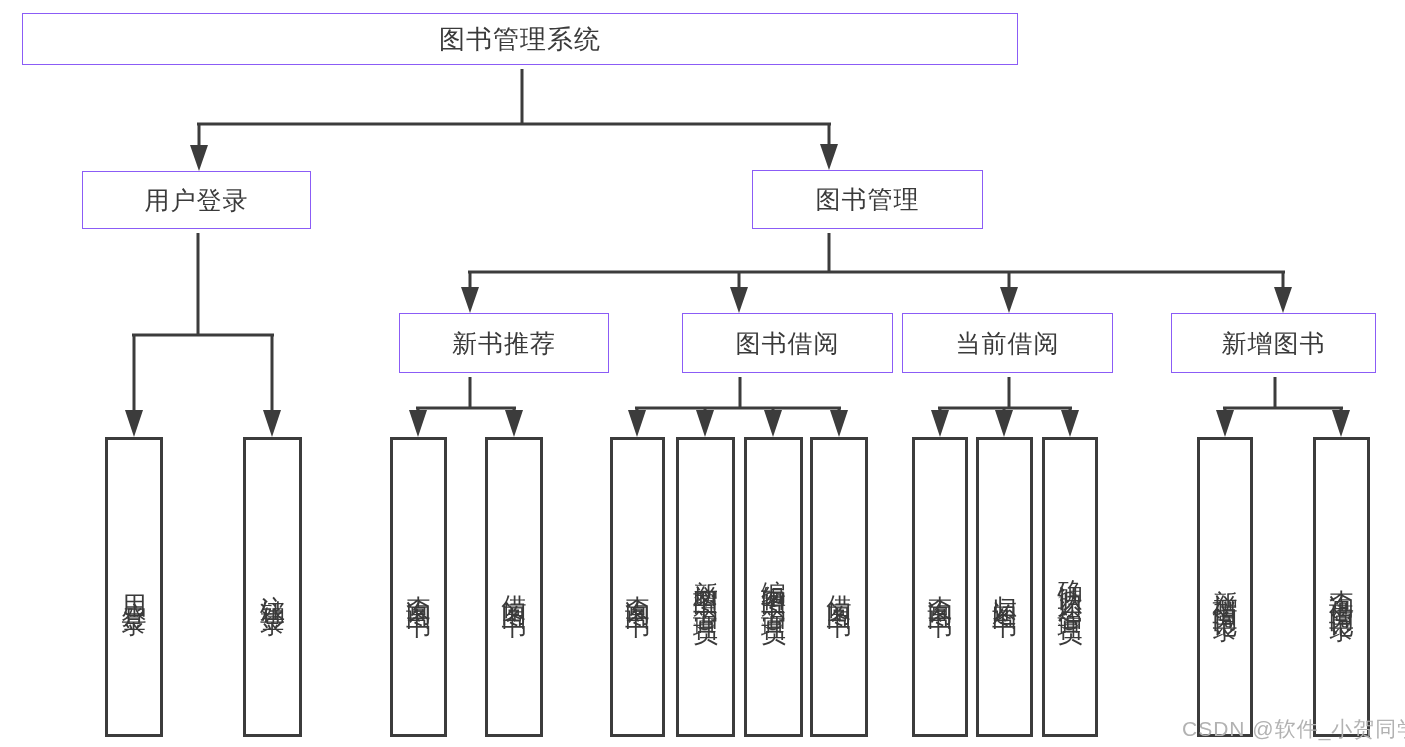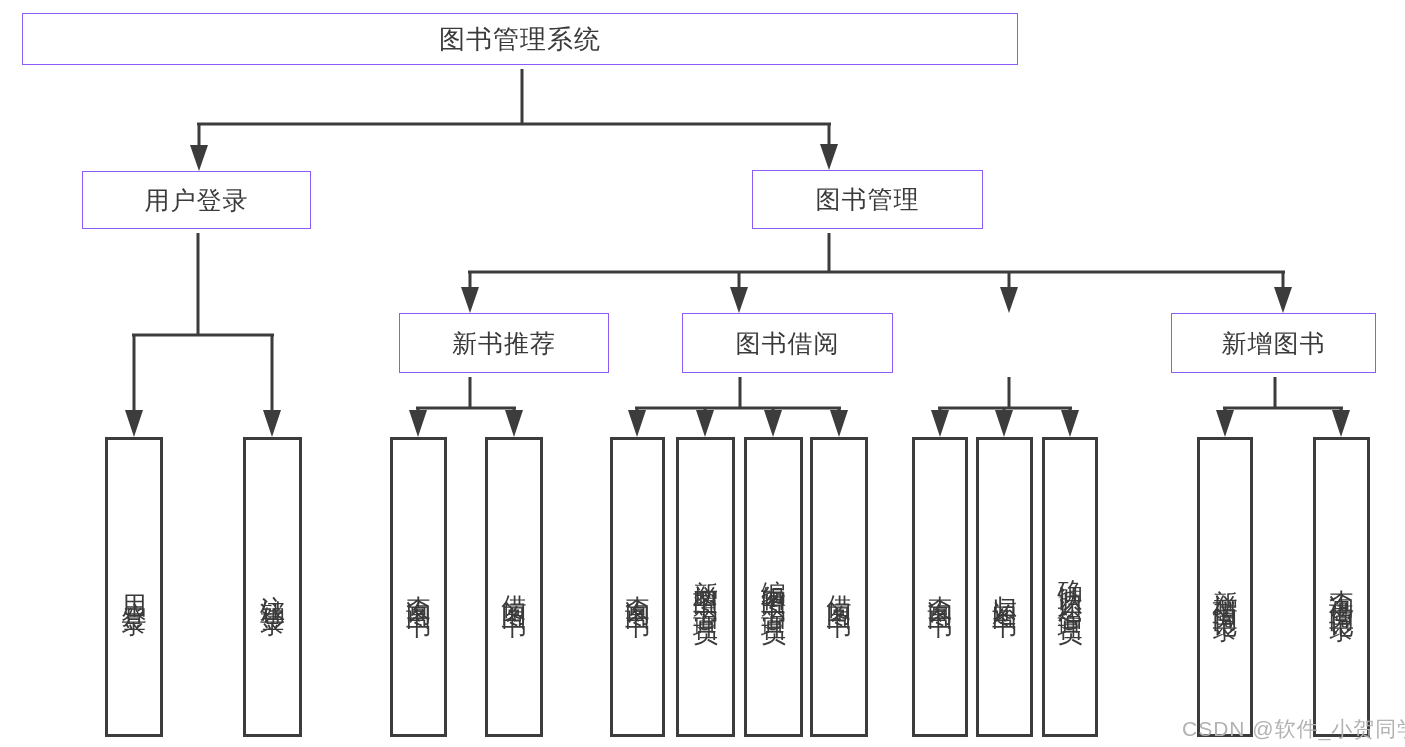--- a/index.html
+++ b/index.html
@@ -104,20 +104,21 @@
     </g>
   </svg>
 
   <div class="node title" style="left:22px;top:13px;width:994px;height:50px;">图书管理系统</div>
 
   <div class="node" style="left:82px;top:171px;width:227px;height:56px;">用户登录</div>
   <div class="node" style="left:752px;top:170px;width:229px;height:57px;">图书管理</div>
 
   <div class="node" style="left:363px;top:313px;width:208px;height:58px;margin-left:36px;">新书推荐</div>
   <div class="node" style="left:650px;top:313px;width:209px;height:58px;margin-left:32px;">图书借阅</div>
+  <div class="node" style="left:902px;top:313px;width:209px;height:58px;">当前借阅</div>
   <div class="node" style="left:1171px;top:313px;width:203px;height:58px;">新增图书</div>
 
   <div class="vnode" style="left:105px;top:437px;width:52px;height:294px;">
     <span>用户登录</span>
   </div>
   <div class="vnode" style="left:243px;top:437px;width:53px;height:294px;">
     <span>注销登录</span>
   </div>
 
   <div class="vnode" style="left:390px;top:437px;width:51px;height:294px;">

